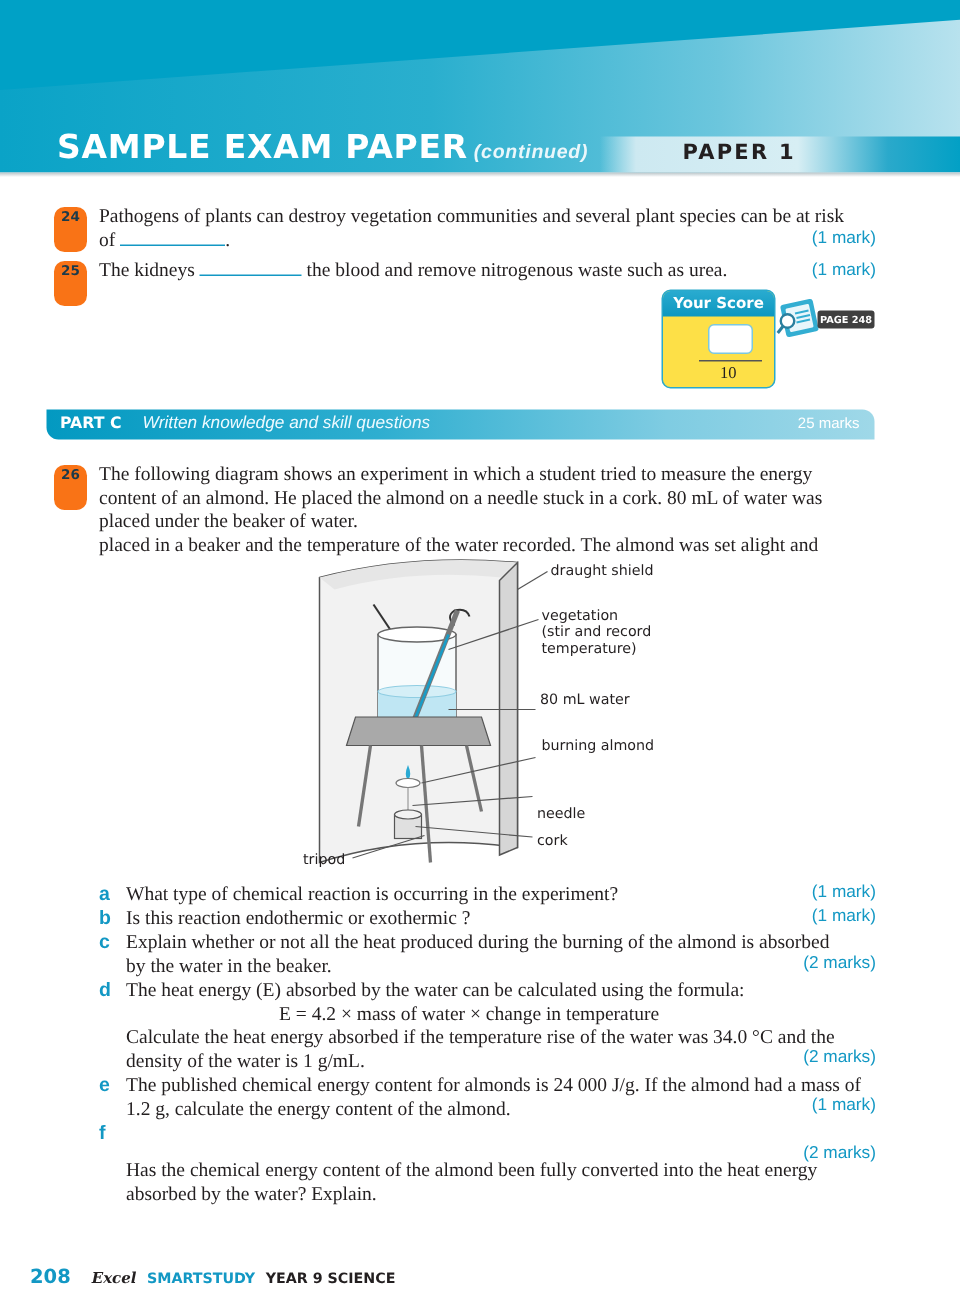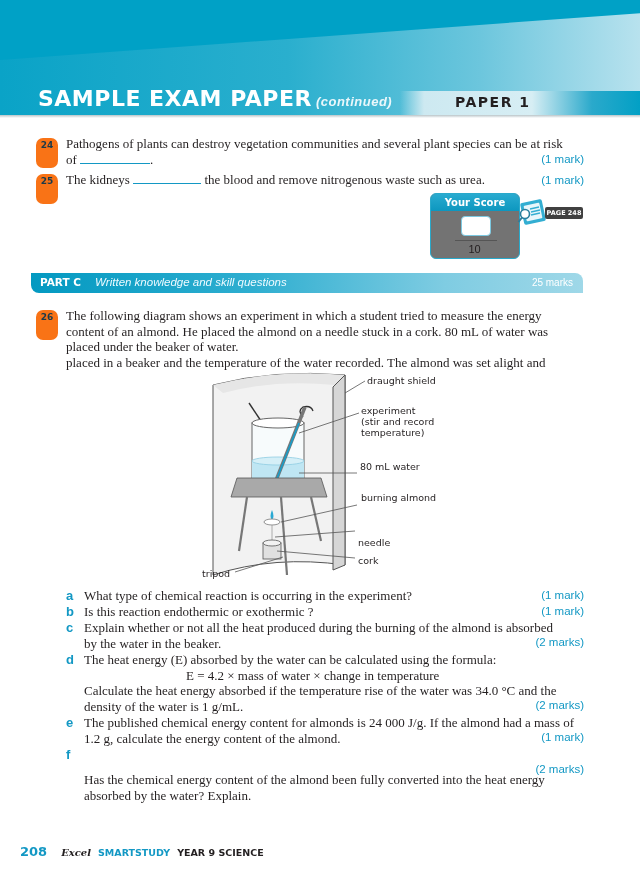--- a/index.html
+++ b/index.html
@@ -18,25 +18,25 @@
     background: linear-gradient(90deg, rgba(255,255,255,0.0) 0%, #cde9f1 10%, #d7eef4 55%, #2aa9cb 80%, #02a0c5 100%); }
   .paper-label { position: absolute; left: 455px; top: 94px; font-family: "DejaVu Sans", sans-serif; font-weight: bold; font-size: 14px; color: #231f20; letter-spacing: 1.5px; }
   .banner-shadow { position: absolute; left: 0; top: 115px; width: 640px; height: 3px; background: linear-gradient(180deg, #b9c4c8, #ffffff); }
   .qnum { position: absolute; left: 36px; width: 22px; height: 30px; border-radius: 7px; background: #f97316;
     font-family: "DejaVu Sans", sans-serif; font-weight: bold; font-size: 9px; color: #1b3a4a; text-align: center; line-height: 14px; }
   .qtext { position: absolute; left: 66px; width: 520px; font-size: 13px; line-height: 16px; }
   .marks { position: absolute; right: 56px; font-family: "Liberation Sans", sans-serif; font-size: 11.5px; color: #1398c4; }
   .blank { display: inline-block; border-bottom: 1.5px solid #1398c4; vertical-align: baseline; height: 1px; }
 
   
-  .score { position: absolute; left: 430px; top: 193px; width: 90px; height: 66px; border: 1.5px solid #2aa9cb; border-radius: 6px; overflow: hidden; background: #737373; }
+  .score { position: absolute; left: 441px; top: 193px; width: 76px; height: 66px; border: 1.5px solid #2aa9cb; border-radius: 6px; overflow: hidden; background: #fde047; }
   .score-head { height: 17px; background: linear-gradient(180deg, #29abd0, #0d97bf); color: #fff; font-family: "DejaVu Sans", sans-serif; font-weight: bold; font-size: 10px; text-align: center; line-height: 17px; }
   .score-input { position: absolute; left: 30px; top: 22px; width: 30px; height: 20px; border: 1.5px solid #7cc8e0; border-radius: 4px; background: #fff; }
   .score-line { position: absolute; left: 24px; top: 46px; width: 42px; height: 1px; background: #555; }
-  .score-total { position: absolute; left: 0; top: 49px; width: 87px; text-align: center; font-family: Liberation Sans, sans-serif; font-size: 11px; color: #231f20; }
+  .score-total { position: absolute; left: 0; top: 49px; width: 87px; text-align: center; font-family: Liberation Serif, serif; font-size: 11px; color: #231f20; }
   .page-ref { position: absolute; left: 517px; top: 199px; }
   .page-ref-tag { position: absolute; left: 545px; top: 207px; width: 38px; height: 12px; background: #404040; border-radius: 2px; color: #fff; font-family: "DejaVu Sans", sans-serif; font-weight: bold; font-size: 6.5px; line-height: 12px; text-align: center; }
 
   
   .partc { position: absolute; left: 31px; top: 273px; width: 552px; height: 20px; border-radius: 0 8px 0 8px;
     background: linear-gradient(90deg, #0399c1 0%, #2eaed0 40%, #7fcce2 75%, #9fd8e8 100%); }
   .partc-label { position: absolute; left: 9px; top: 3px; font-family: "DejaVu Sans", sans-serif; font-weight: bold; font-size: 10.5px; color: #fff; }
   .partc-desc { position: absolute; left: 64px; top: 3px; font-family: "Liberation Sans", sans-serif; font-style: italic; font-size: 11.5px; color: #eefaff; }
   .partc-marks { position: absolute; right: 10px; top: 4px; font-family: "Liberation Sans", sans-serif; font-size: 10px; color: #ffffff; }
 
@@ -152,21 +152,21 @@
     <line x1="150" y1="28" x2="170" y2="16" stroke="#555" stroke-width="0.8"></line>
     <line x1="104" y1="68" x2="164" y2="48" stroke="#555" stroke-width="0.8"></line>
     <line x1="104" y1="108" x2="162" y2="108" stroke="#555" stroke-width="0.8"></line>
     <line x1="86" y1="157" x2="162" y2="140" stroke="#555" stroke-width="0.8"></line>
     <line x1="80" y1="172" x2="160" y2="166" stroke="#555" stroke-width="0.8"></line>
     <line x1="82" y1="186" x2="160" y2="193" stroke="#555" stroke-width="0.8"></line>
     <line x1="40" y1="207" x2="88" y2="192" stroke="#555" stroke-width="0.8"></line>
   </svg>
   <div class="dlabel" style="left:172px; top:10px;">draught shield</div>
   <div class="dlabel" style="left:166px; top:40px;">
-    <div>experiment</div>
+    <div>vegetation</div>
     <div>(stir and record</div>
     <div>temperature)</div>
   </div>
   <div class="dlabel" style="left:165px; top:96px;">80 mL water</div>
   <div class="dlabel" style="left:166px; top:127px;">burning almond</div>
   <div class="dlabel" style="left:163px; top:172px;">needle</div>
   <div class="dlabel" style="left:163px; top:190px;">cork</div>
   <div class="dlabel" style="left:7px; top:203px;">tripod</div>
 </div>
 

